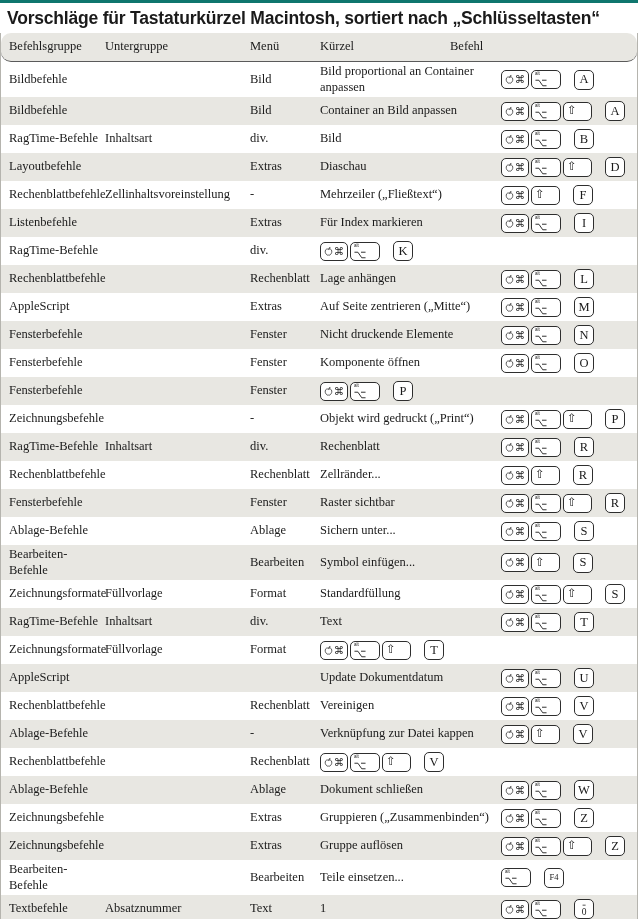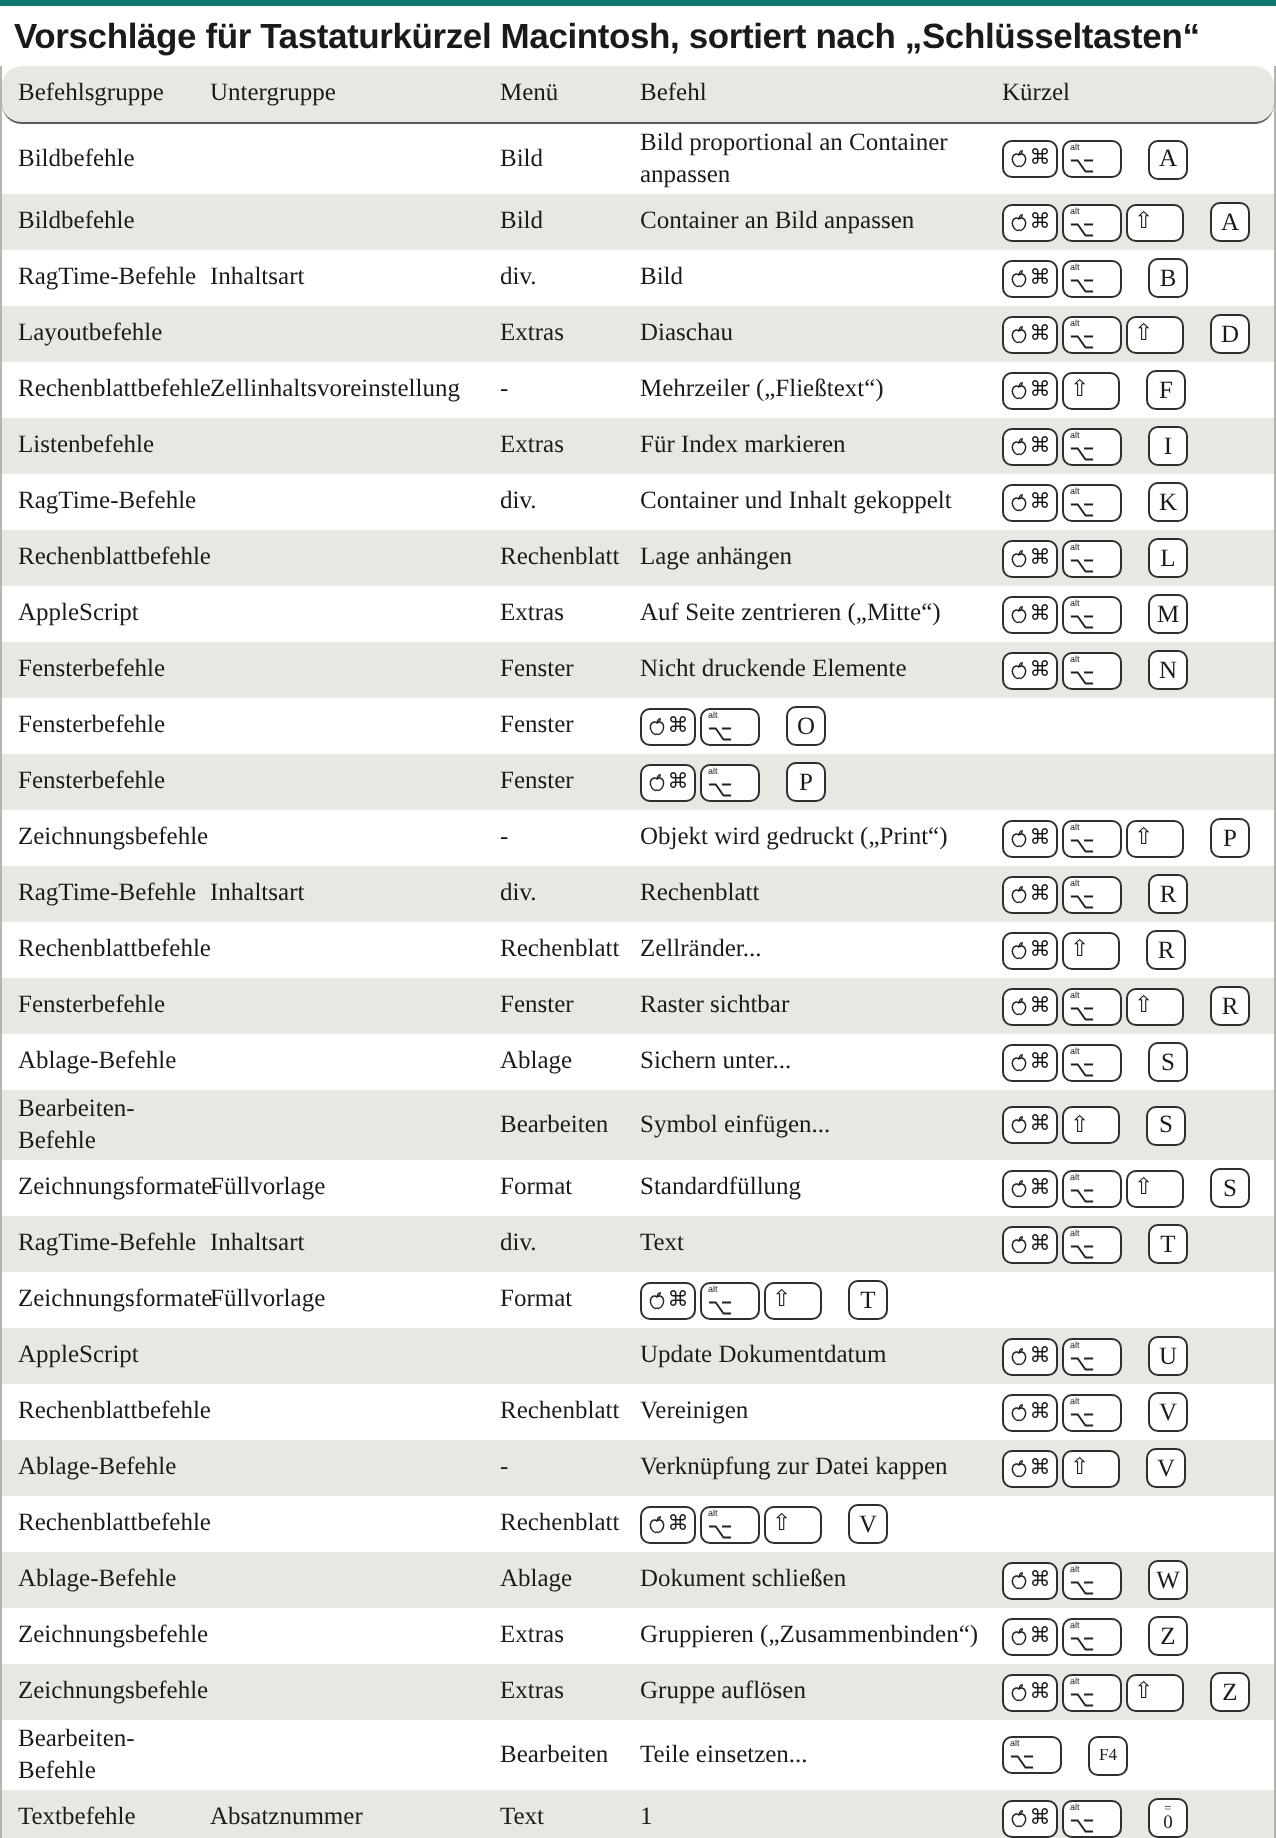--- a/index.html
+++ b/index.html
@@ -53,22 +53,22 @@
 <body>
 
 <div class="page">
   <div class="title">Vorschläge für Tastaturkürzel Macintosh, sortiert nach „Schlüsseltasten“</div>
 
   <div class="table-wrap">
     <div class="thead">
       <div class="c c1">Befehlsgruppe</div>
       <div class="c c2">Untergruppe</div>
       <div class="c c3">Menü</div>
+      <div class="c c5">Kürzel</div>
       <div class="c c4">Befehl</div>
-      <div class="c c5">Kürzel</div>
     </div>
     <div id="tbody">
         <div class="trow">
     <div class="c c1">Bildbefehle</div>
     <div class="c c2"></div>
     <div class="c c3">Bild</div>
     <div class="c c4">Bild proportional an Container anpassen</div>
     <div class="c c5">
             <span class="key mod cmd">
               <svg width="9" height="11" viewBox="0 0 10 11" aria-hidden="true">
@@ -196,21 +196,20 @@
                 <path d="M0.5 1 H4.2 L8.4 7 H12.5 M7.6 1 H12.5" fill="none" stroke="#222" stroke-width="1"></path>
               </svg>
             </span>
             <span class="key cap">I</span>
           </div>
   </div>
         <div class="trow">
     <div class="c c1">RagTime-Befehle</div>
     <div class="c c2"></div>
     <div class="c c3">div.</div>
-    <div class="c c4">Container und Inhalt gekoppelt</div>
     <div class="c c5">
             <span class="key mod cmd">
               <svg width="9" height="11" viewBox="0 0 10 11" aria-hidden="true">
                 <path d="M5 3.3 C3.9 2.2 1.7 2.6 1.35 5 C1 7.4 3 9.55 4.2 9.65 C4.7 9.7 4.8 9.45 5 9.45 C5.2 9.45 5.3 9.7 5.8 9.65 C7 9.55 9 7.4 8.65 5 C8.3 2.6 6.1 2.2 5 3.3 Z" fill="none" stroke="#222" stroke-width="0.8"></path>
                 <path d="M5.2 2.7 C5.1 1.8 5.8 1 6.8 0.9 C6.9 1.85 6.2 2.6 5.2 2.7 Z" fill="none" stroke="#222" stroke-width="0.7"></path>
               </svg>
               <span class="cmdsym">⌘</span>
             </span>
             <span class="key mod opt">
               <span class="altlbl">alt</span>
@@ -284,20 +283,21 @@
                 <path d="M0.5 1 H4.2 L8.4 7 H12.5 M7.6 1 H12.5" fill="none" stroke="#222" stroke-width="1"></path>
               </svg>
             </span>
             <span class="key cap">N</span>
           </div>
   </div>
         <div class="trow">
     <div class="c c1">Fensterbefehle</div>
     <div class="c c2"></div>
     <div class="c c3">Fenster</div>
+    <div class="c c4">Komponente öffnen</div>
     <div class="c c5">
             <span class="key mod cmd">
               <svg width="9" height="11" viewBox="0 0 10 11" aria-hidden="true">
                 <path d="M5 3.3 C3.9 2.2 1.7 2.6 1.35 5 C1 7.4 3 9.55 4.2 9.65 C4.7 9.7 4.8 9.45 5 9.45 C5.2 9.45 5.3 9.7 5.8 9.65 C7 9.55 9 7.4 8.65 5 C8.3 2.6 6.1 2.2 5 3.3 Z" fill="none" stroke="#222" stroke-width="0.8"></path>
                 <path d="M5.2 2.7 C5.1 1.8 5.8 1 6.8 0.9 C6.9 1.85 6.2 2.6 5.2 2.7 Z" fill="none" stroke="#222" stroke-width="0.7"></path>
               </svg>
               <span class="cmdsym">⌘</span>
             </span>
             <span class="key mod opt">
               <span class="altlbl">alt</span>

